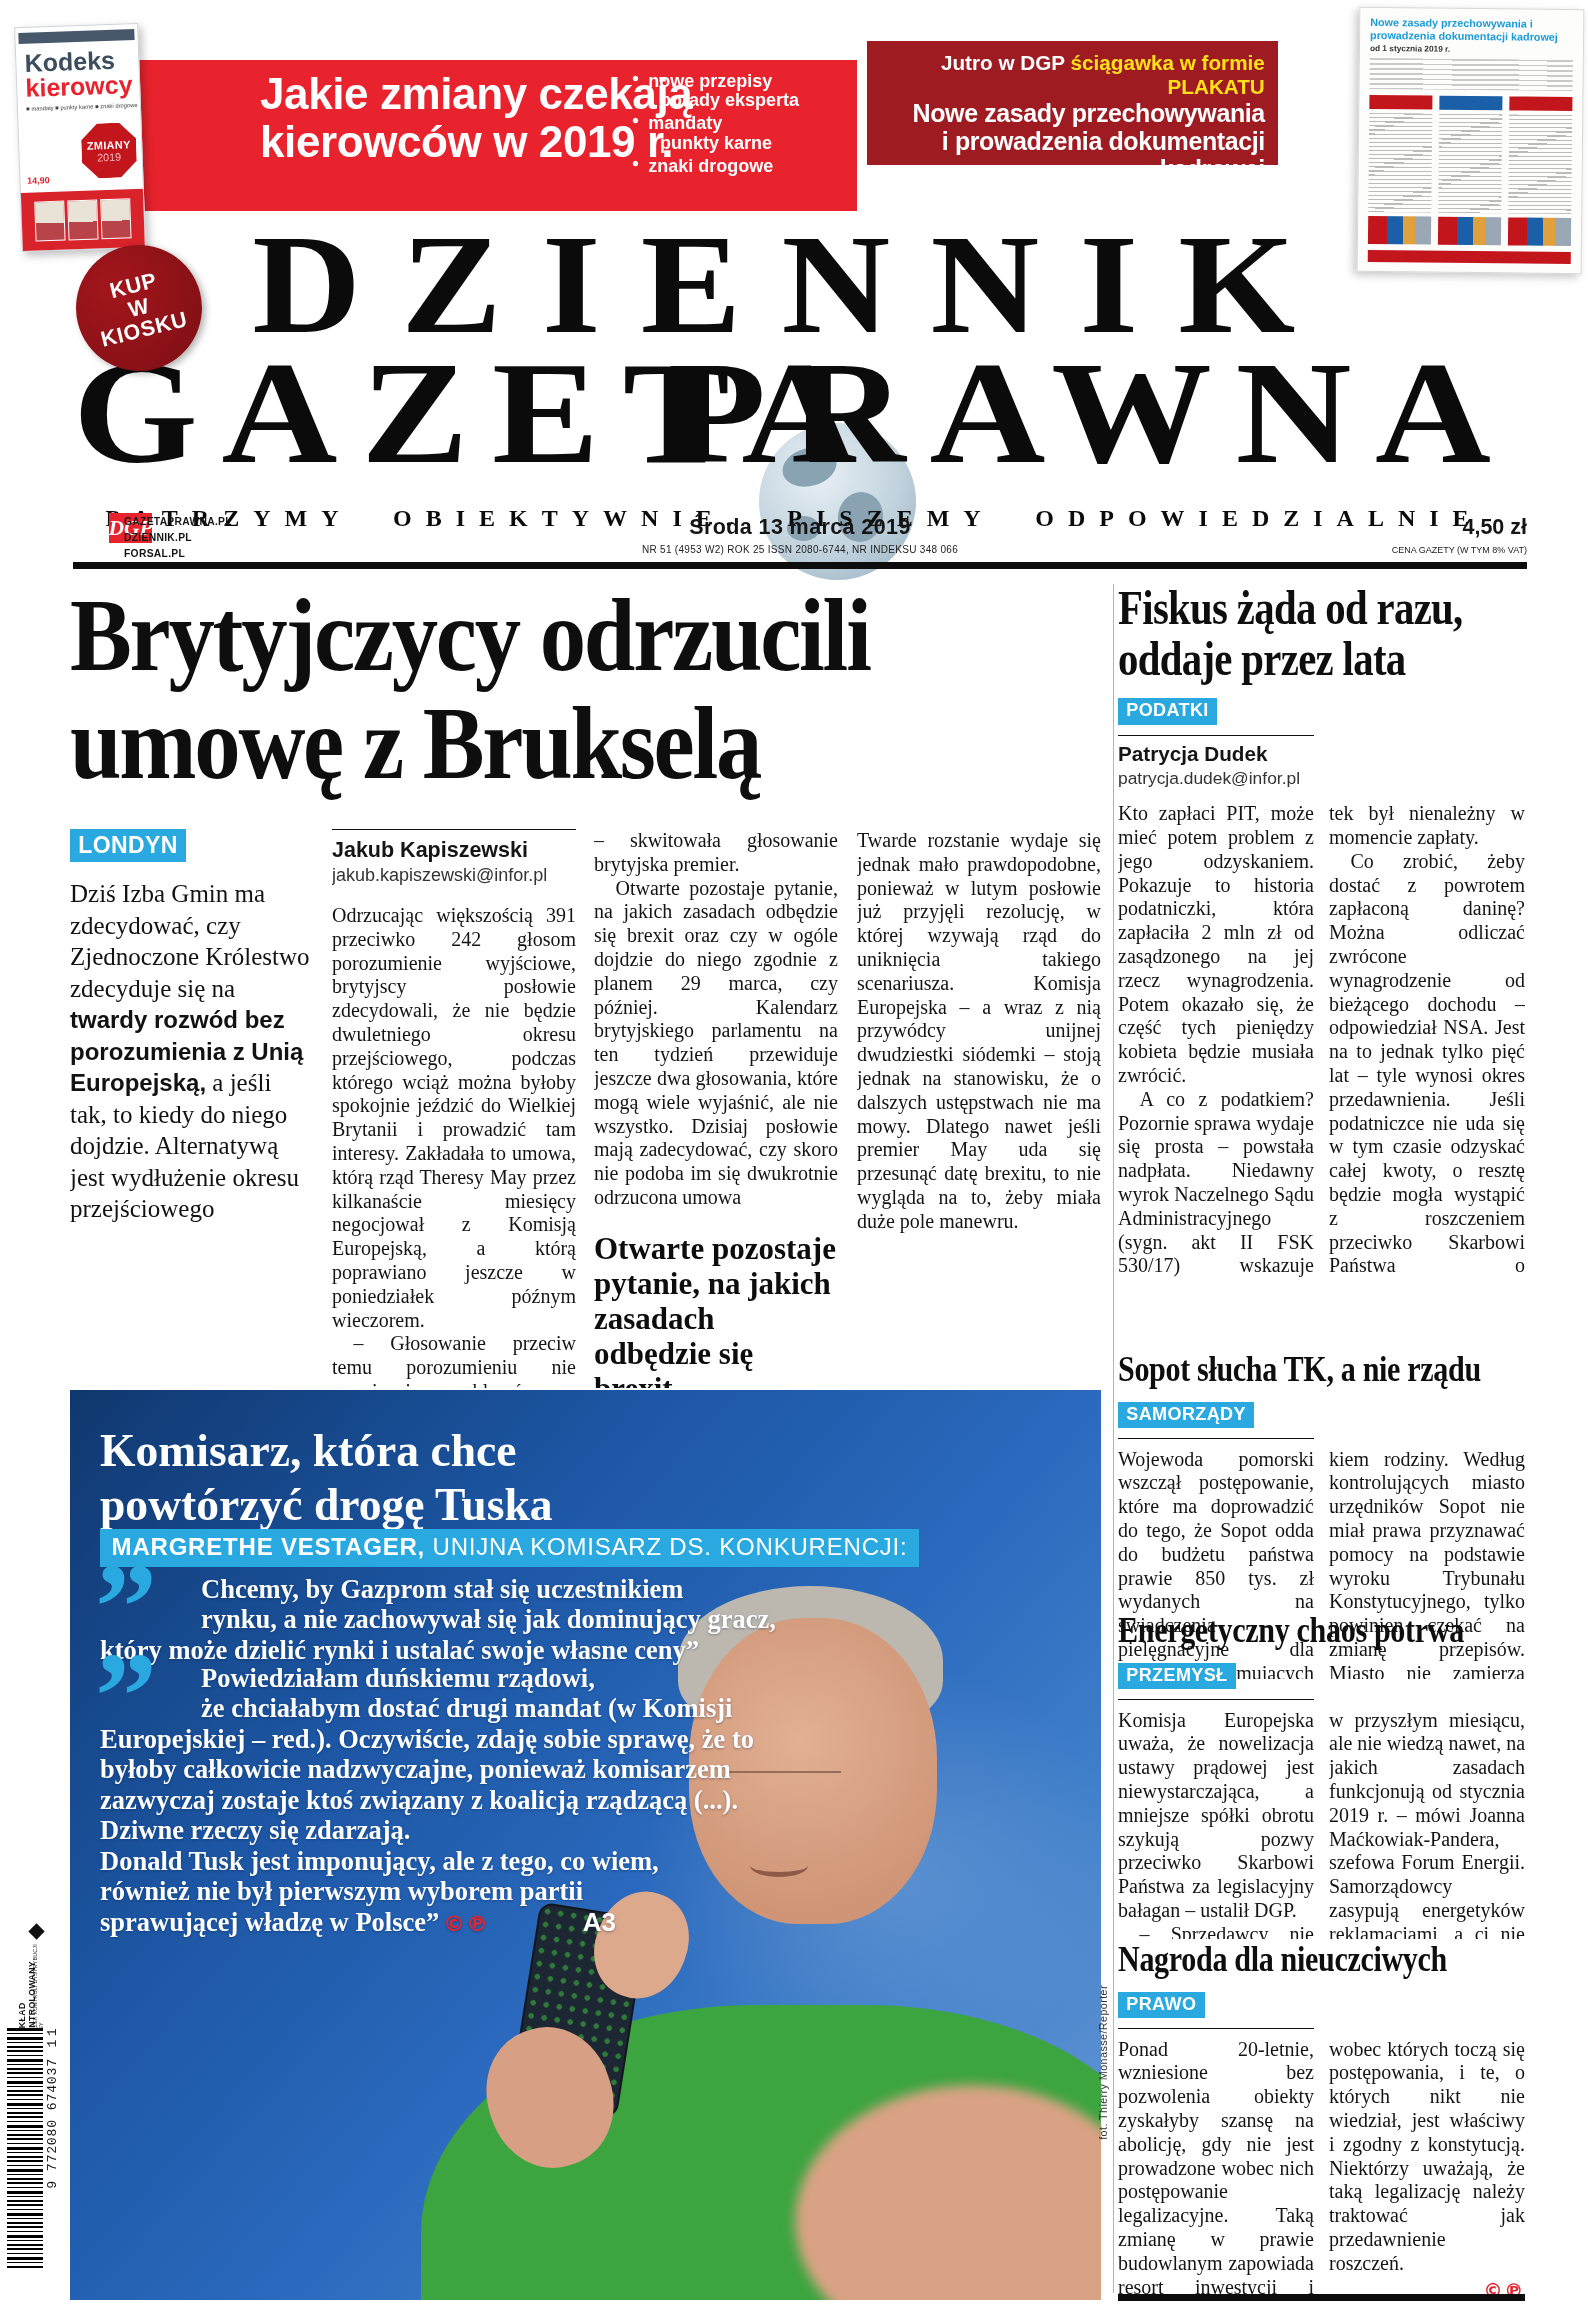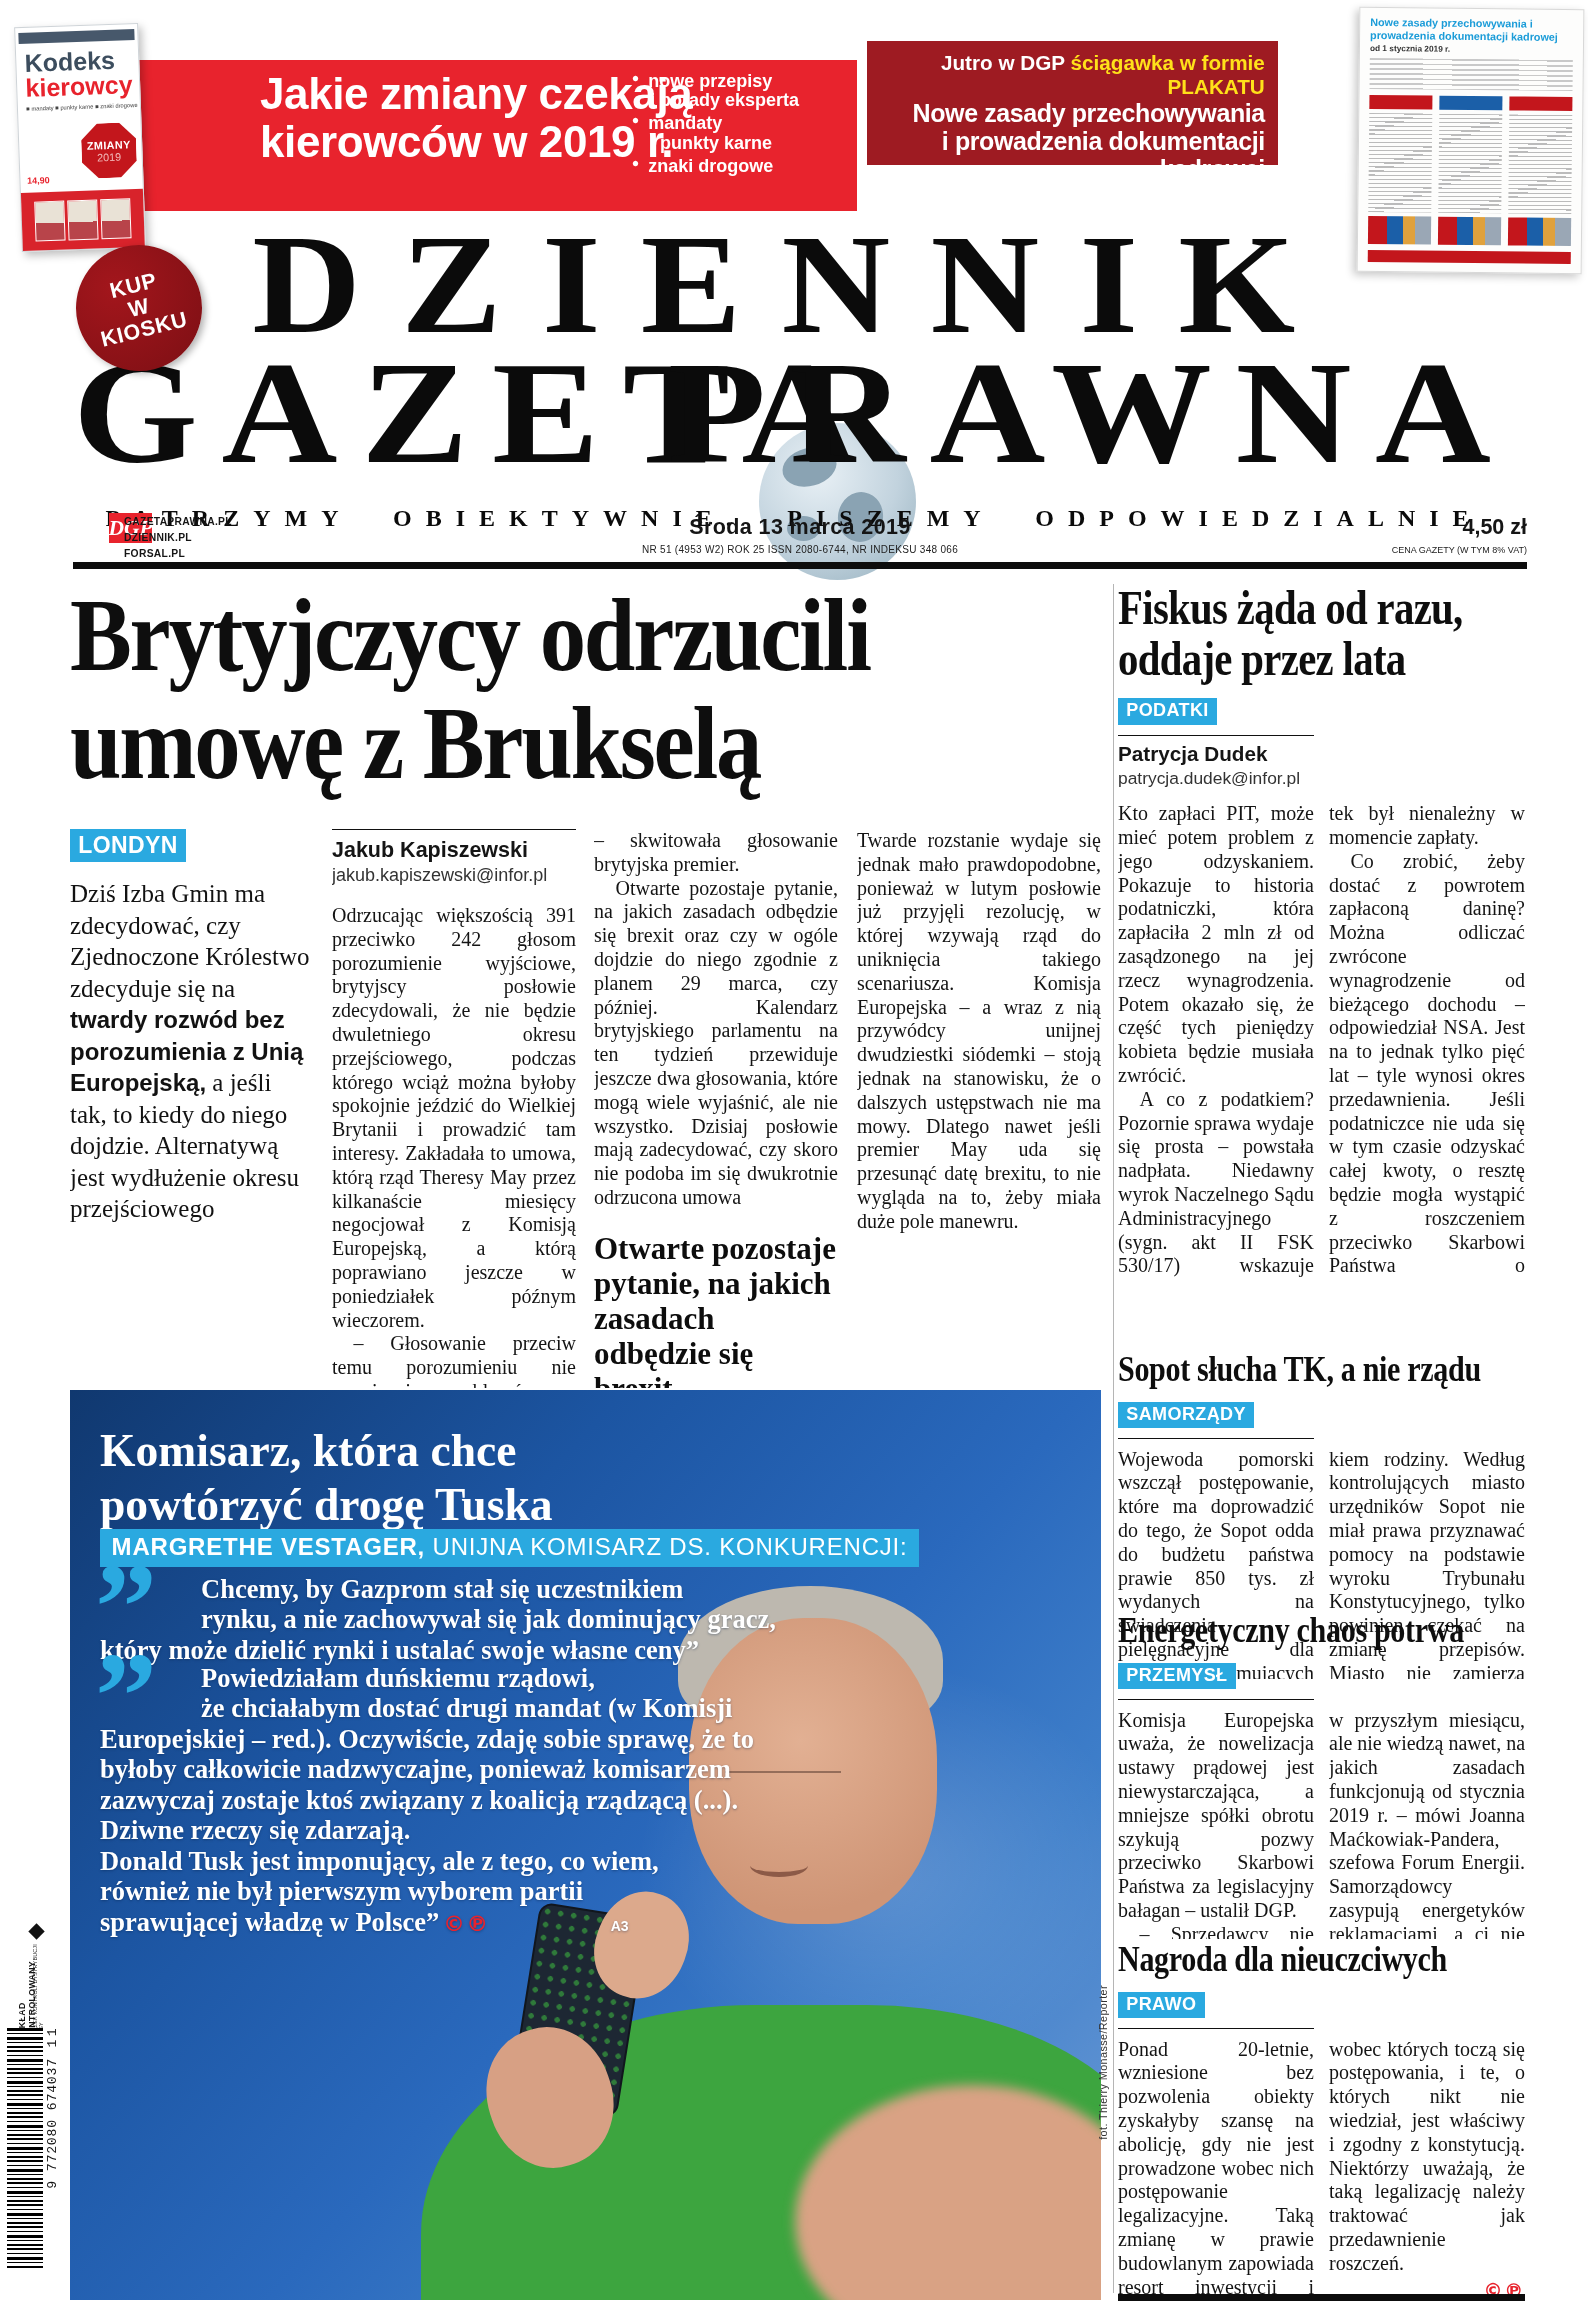--- a/index.html
+++ b/index.html
@@ -108,21 +108,21 @@
   .ph-head { left:30px; top:33px; font-family:"Liberation Serif",serif; font-weight:bold; font-size:47px; line-height:1.15; transform:scaleX(.97); transform-origin:left; }
   .ph-kicker { left:30px; top:139px; background:#2aa9e0; padding:4.1px 11.6px 5.8px; font-size:24px; letter-spacing:0.8px; }
   .ph-kicker b { font-weight:bold; }
   .q-block { left:30px; width:951px; font-family:"Liberation Serif",serif; font-weight:bold; font-size:26.5px; line-height:1.15; text-shadow:0 0.8px 2.5px rgba(0,30,70,.4); }
   .q1 { top:184px; } .q2 { top:273px; }
   .q-glyph { position:absolute; left:-5px; top:-28px; color:#2aa9e0; font-size:124px; line-height:1; font-family:"Liberation Serif",serif; text-shadow:none; }
   .q-glyph::before { content:"”"; }
   .q-ind { margin-left:101px; }
   .q-last { display:flex; align-items:baseline; gap:4px; }
   .q-last .cp { font-size:21.5px; }
-  .q-last .pref { color:#fff; margin-left:117px; font-size:14px; }
+  .q-last .pref { color:#fff; margin-left:89px; font-size:26px; }
   .credit { position:absolute; left:1097px; top:1985px; writing-mode:vertical-rl; transform:rotate(180deg); font-size:10.8px; color:#333; letter-spacing:0.4px; }
 
   
   .vdiv { position:absolute; left:1113px; top:584px; width:0.8px; height:1709px; background:#b5b5b5; }
   .right { position:absolute; left:1118px; top:583px; width:407px; height:1719px; }
   .r-sec { position:absolute; left:0; width:407px; overflow:hidden; }
   .s1 { top:0; height:695px; } .s2 { top:727px; height:329px;margin-top:40px; } .s3 { top:1028px; height:328px; } .s4 { top:1357px; height:354px; }
   .h-lg { font-family:"Liberation Serif",serif; font-weight:bold; font-size:48px; line-height:1.06; letter-spacing:-0.8px; transform:scaleX(.85); transform-origin:left top; white-space:nowrap; color:#0e0e0e; margin-bottom:13.2px; }
   .h-md { font-family:"Liberation Serif",serif; font-weight:bold; font-size:35px; letter-spacing:-0.4px; transform:scaleX(.86); transform-origin:left top; white-space:nowrap; color:#0e0e0e; margin-bottom:11.6px; }
   .r-sec .tag { font-size:18px; margin-bottom:10px; }

